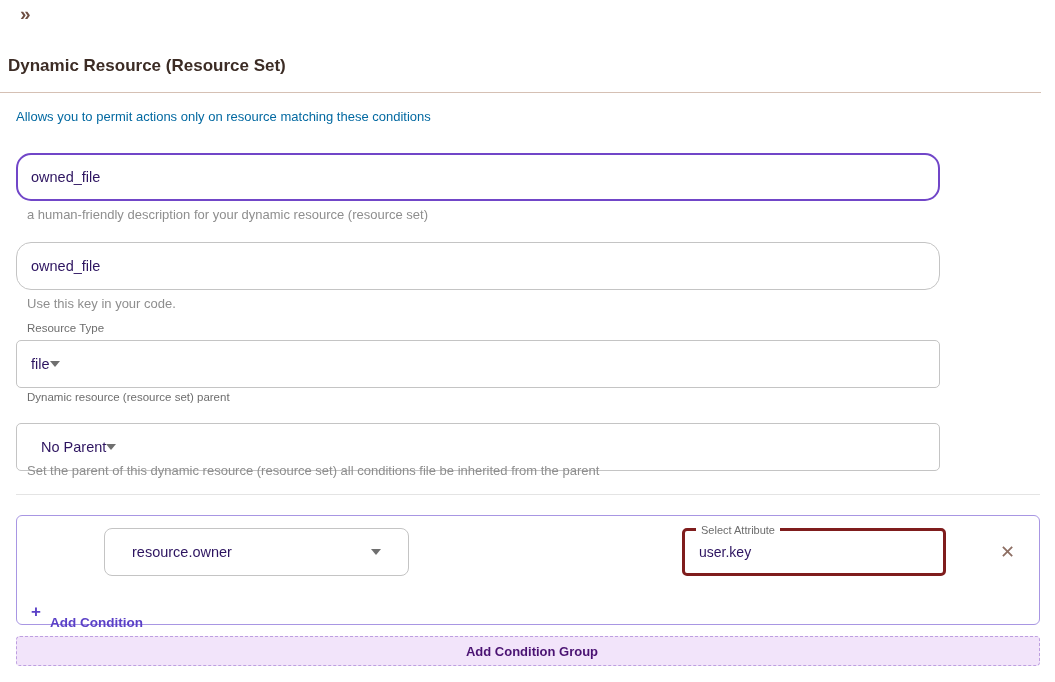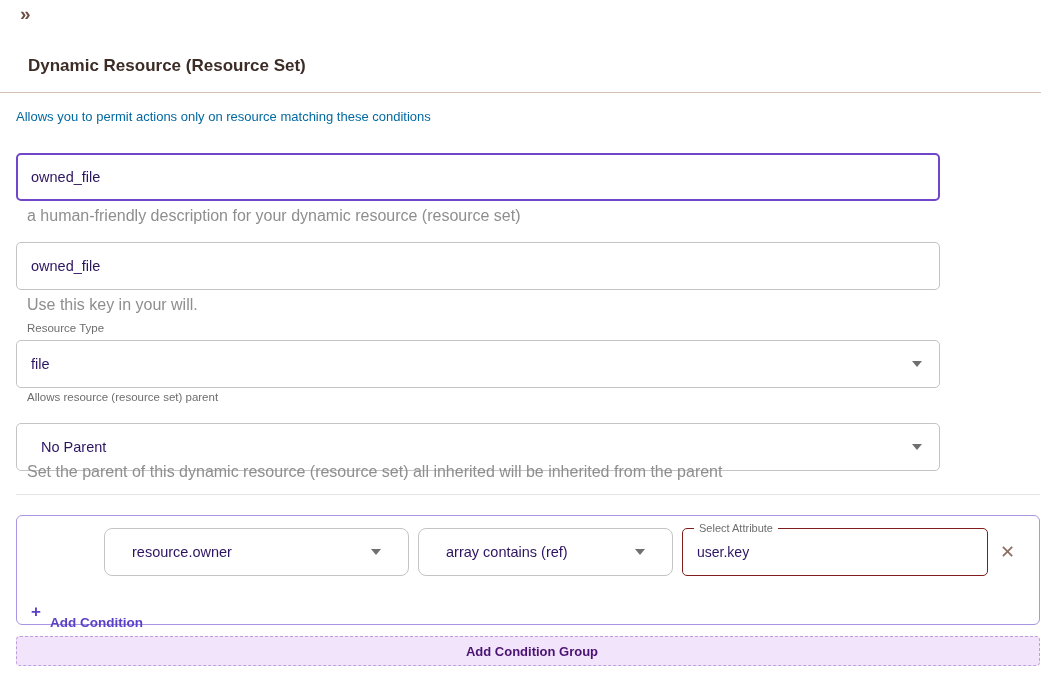--- a/index.html
+++ b/index.html
@@ -16,60 +16,60 @@
   
   .collapse-btn {
     left: 20px; top: 2px;
     font-size: 19px; line-height: 24px;
     color: #6e4f43;
     cursor: pointer;
     font-weight: 700;
     letter-spacing: -1px;
   }
   .page-title {
-    left: 28px; top: 56px;
+    left: 8px; top: 56px;
     font-size: 17px; font-weight: 700;
     color: #3c2c25;
   }
   .divider-top {
     left: 0; top: 92px; width: 1041px; height: 0;
     border-top: 1px solid #d5c0b4;
   }
   .subtitle {
     left: 16px; top: 109px;
     font-size: 13px; color: #0369a1;
   }
 
   
   .text-input {
     left: 16px; width: 924px; height: 48px;
-    border: 1px solid #c4c4c4; border-radius: 5px;
+    border: 1px solid #c4c4c4; border-radius: 15px;
     background: #fff;
     padding: 0 14px;
     font-family: "Liberation Sans", sans-serif;
     font-size: 14.5px; color: #2d1460;
     outline: none; display: block;
   }
   .text-input.focused {
     border: 2px solid #7146c8;
     padding: 0 13px;
   }
   .helper {
     left: 27px;
-    font-size: 16px; color: #8e8e8e;
+    font-size: 13px; color: #8e8e8e;
   }
   .field-label {
     left: 27px;
     font-size: 11.5px; color: #6d6d6d;
   }
   .select-box {
     left: 16px; width: 924px; height: 48px;
     border: 1px solid #c4c4c4; border-radius: 5px;
     background: #fff;
-    display: flex; align-items: center; justify-content: space-between;
+    display: flex; align-items: center; 
     padding: 0 17px 0 14px;
     font-size: 14.5px; color: #2d1460;
     cursor: pointer;
   }
   .caret {
     width: 0; height: 0;
     border-left: 5px solid transparent;
     border-right: 5px solid transparent;
     border-top: 6px solid #6f6f6f;
   }
@@ -90,22 +90,22 @@
     border: 1px solid #c4c4c4; border-radius: 8px;
     background: #fff;
     display: flex; align-items: center; justify-content: space-between;
     padding: 0 27px;
     font-size: 14.5px; color: #2d1460;
     cursor: pointer;
   }
   .cond-attr { left: 87px; width: 305px; }
   .cond-op   { left: 401px; width: 255px; }
   .outlined-field {
-    position: absolute; left: 665px; top: 12px; width: 306px; height: 48px;
-    border: 1px solid #7f1d1d; border-radius: 5px;
+    position: absolute; left: 665px; top: 12px; width: 264px; height: 48px;
+    border: 3px solid #7f1d1d; border-radius: 5px;
     background: #fff;
   }
   .outlined-field .notch-label {
     position: absolute; top: -7px; left: 11px;
     background: #fff; padding: 0 5px;
     font-size: 11px; color: #6d6d6d;
     line-height: 13px;
   }
   .outlined-field input {
     width: 100%; height: 100%;
@@ -153,48 +153,44 @@
 <div class="abs page-title">Dynamic Resource (Resource Set)</div>
 
 <div class="abs divider-top"></div>
 
 <div class="abs subtitle">Allows you to permit actions only on resource matching these conditions</div>
 
 <input class="abs text-input focused" style="top: 153px;" value="owned_file">
 <div class="abs helper" style="top:207px;">a human-friendly description for your dynamic resource (resource set)</div>
 
 <input class="abs text-input" style="top: 242px;" value="owned_file">
-<div class="abs helper" style="top:296px;">Use this key in your will.</div>
+<div class="abs helper" style="top:296px;">Use this key in your code.</div>
 
 <div class="abs field-label" style="top:322px;">Resource Type</div>
 <div class="abs select-box" style="top:340px;">
   <span>file</span>
   <span class="caret"></span>
 </div>
 
-<div class="abs field-label" style="top:391px;">Allows resource (resource set) parent</div>
+<div class="abs field-label" style="top:391px;">Dynamic resource (resource set) parent</div>
 <div class="abs select-box" style="top:423px;padding-left:24px;">
   <span>No Parent</span>
   <span class="caret"></span>
 </div>
-<div class="abs helper" style="top:463px;">Set the parent of this dynamic resource (resource set) all inherited will be inherited from the parent</div>
+<div class="abs helper" style="top:463px;">Set the parent of this dynamic resource (resource set) all conditions file be inherited from the parent</div>
 
 <div class="abs divider-mid"></div>
 
 <div class="abs group-box">
 
   <div class="cond-select cond-attr">
     <span>resource.owner</span>
     <span class="caret"></span>
   </div>
 
-  <div class="cond-select cond-op">
-    <span>array contains (ref)</span>
-    <span class="caret"></span>
-  </div>
 
   <div class="outlined-field">
     <span class="notch-label">Select Attribute</span>
     <input value="user.key" style="">
   </div>
 
   <div class="close-x">✕</div>
 
   <div class="add-condition">
     <span class="plus">+</span>

